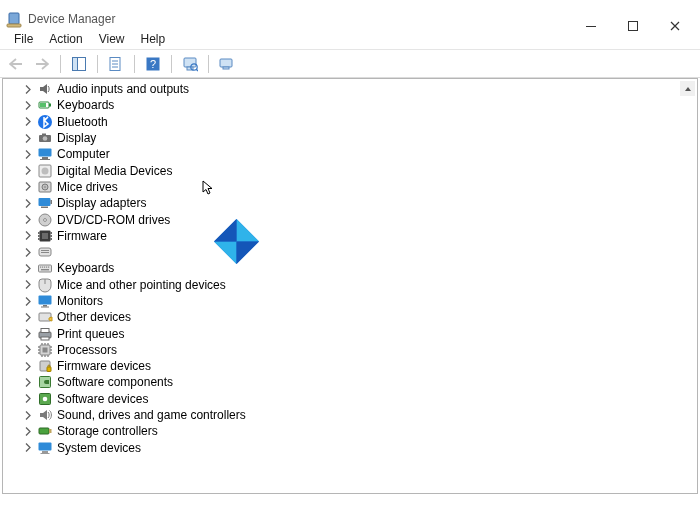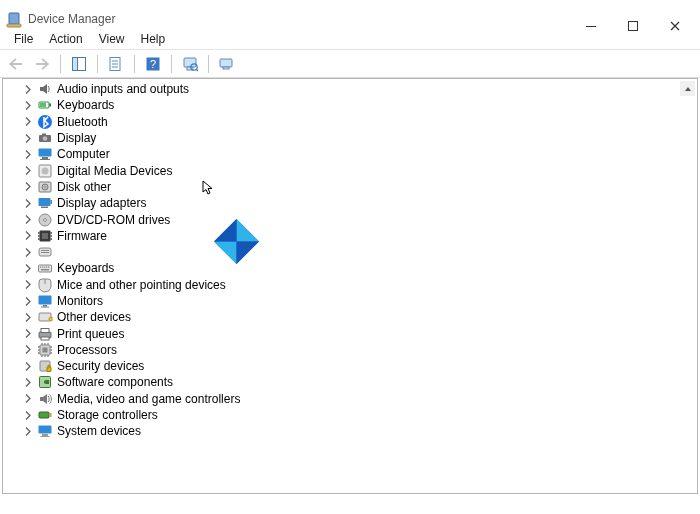--- a/index.html
+++ b/index.html
@@ -237,21 +237,21 @@
             <path d="M1 0.5 L5 4.5 L1 8.5" fill="none" stroke="#606060" stroke-width="1.3"></path>
           </svg>
         </span>
         <span class="icon">
           <svg width="16" height="16" viewBox="0 0 16 16">
             <rect x="2" y="3" width="12" height="10" rx="1" fill="#d8d8d8" stroke="#7a7a7a"></rect>
             <circle cx="8" cy="8" r="3" fill="#bfbfbf" stroke="#7a7a7a"></circle>
             <circle cx="8" cy="8" r="0.8" fill="#7a7a7a"></circle>
           </svg>
         </span>
-        <span class="label">Disk other</span>
+        <span class="label">Mice drives</span>
       </div>
       <div class="row">
         <span class="indent"></span>
         <span class="chev">
           <svg viewBox="0 0 6 9">
             <path d="M1 0.5 L5 4.5 L1 8.5" fill="none" stroke="#606060" stroke-width="1.3"></path>
           </svg>
         </span>
         <span class="icon">
           <svg width="16" height="16" viewBox="0 0 16 16">
@@ -435,21 +435,21 @@
             <path d="M1 0.5 L5 4.5 L1 8.5" fill="none" stroke="#606060" stroke-width="1.3"></path>
           </svg>
         </span>
         <span class="icon">
           <svg width="16" height="16" viewBox="0 0 16 16">
             <rect x="3" y="3" width="10" height="10" rx="1" fill="#cfcfcf" stroke="#888"></rect>
             <rect x="10" y="9" width="4" height="4.5" rx="0.5" fill="#e0b400" stroke="#a07f00"></rect>
             <path d="M11 9v-1a1 1 0 0 1 2 0v1" fill="none" stroke="#a07f00"></path>
           </svg>
         </span>
-        <span class="label">Security devices</span>
+        <span class="label">Firmware devices</span>
       </div>
       <div class="row">
         <span class="indent"></span>
         <span class="chev">
           <svg viewBox="0 0 6 9">
             <path d="M1 0.5 L5 4.5 L1 8.5" fill="none" stroke="#606060" stroke-width="1.3"></path>
           </svg>
         </span>
         <span class="icon">
           <svg width="16" height="16" viewBox="0 0 16 16">
@@ -461,25 +461,40 @@
       </div>
       <div class="row">
         <span class="indent"></span>
         <span class="chev">
           <svg viewBox="0 0 6 9">
             <path d="M1 0.5 L5 4.5 L1 8.5" fill="none" stroke="#606060" stroke-width="1.3"></path>
           </svg>
         </span>
         <span class="icon">
           <svg width="16" height="16" viewBox="0 0 16 16">
+            <rect x="2.5" y="2.5" width="11" height="11" rx="1" fill="#5aa84f" stroke="#2f6d28"></rect>
+            <circle cx="8" cy="8" r="2.3" fill="#fff"></circle>
+          </svg>
+        </span>
+        <span class="label">Software devices</span>
+      </div>
+      <div class="row">
+        <span class="indent"></span>
+        <span class="chev">
+          <svg viewBox="0 0 6 9">
+            <path d="M1 0.5 L5 4.5 L1 8.5" fill="none" stroke="#606060" stroke-width="1.3"></path>
+          </svg>
+        </span>
+        <span class="icon">
+          <svg width="16" height="16" viewBox="0 0 16 16">
             <path d="M3 6h3l4-3v10l-4-3H3z" fill="#7a7a7a"></path>
             <path d="M11 5c1.5 1 1.5 5 0 6M12.5 3.5c2.5 1.8 2.5 7.2 0 9" fill="none" stroke="#7a7a7a"></path>
           </svg>
         </span>
-        <span class="label">Media, video and game controllers</span>
+        <span class="label">Sound, drives and game controllers</span>
       </div>
       <div class="row">
         <span class="indent"></span>
         <span class="chev">
           <svg viewBox="0 0 6 9">
             <path d="M1 0.5 L5 4.5 L1 8.5" fill="none" stroke="#606060" stroke-width="1.3"></path>
           </svg>
         </span>
         <span class="icon">
           <svg width="16" height="16" viewBox="0 0 16 16">

